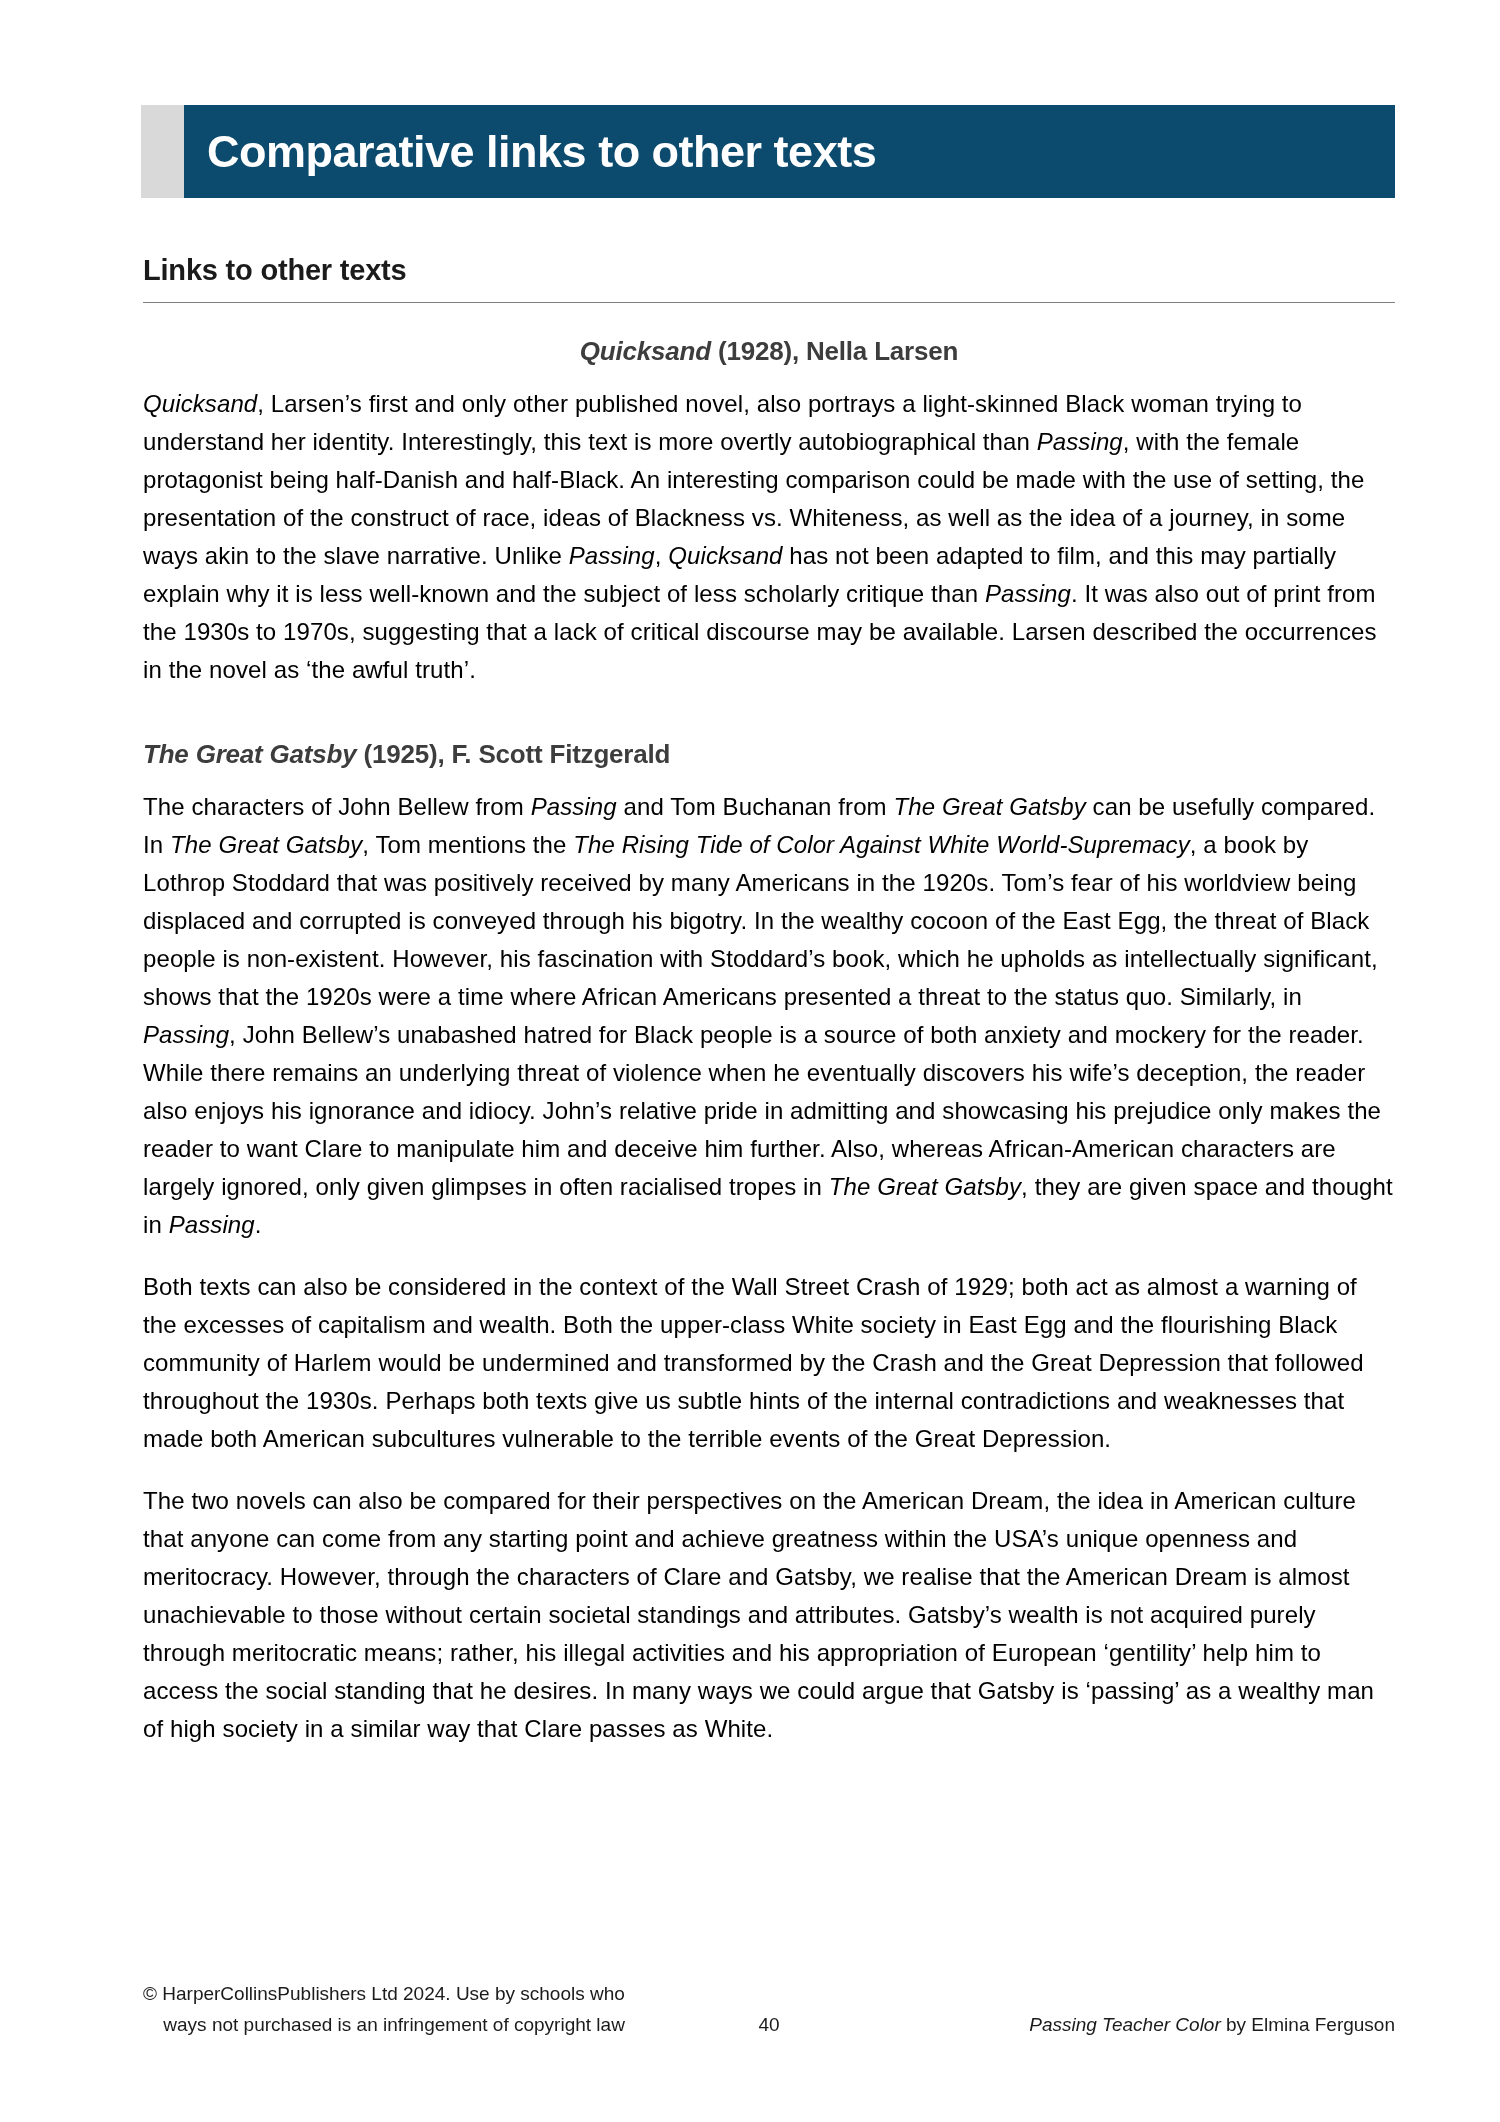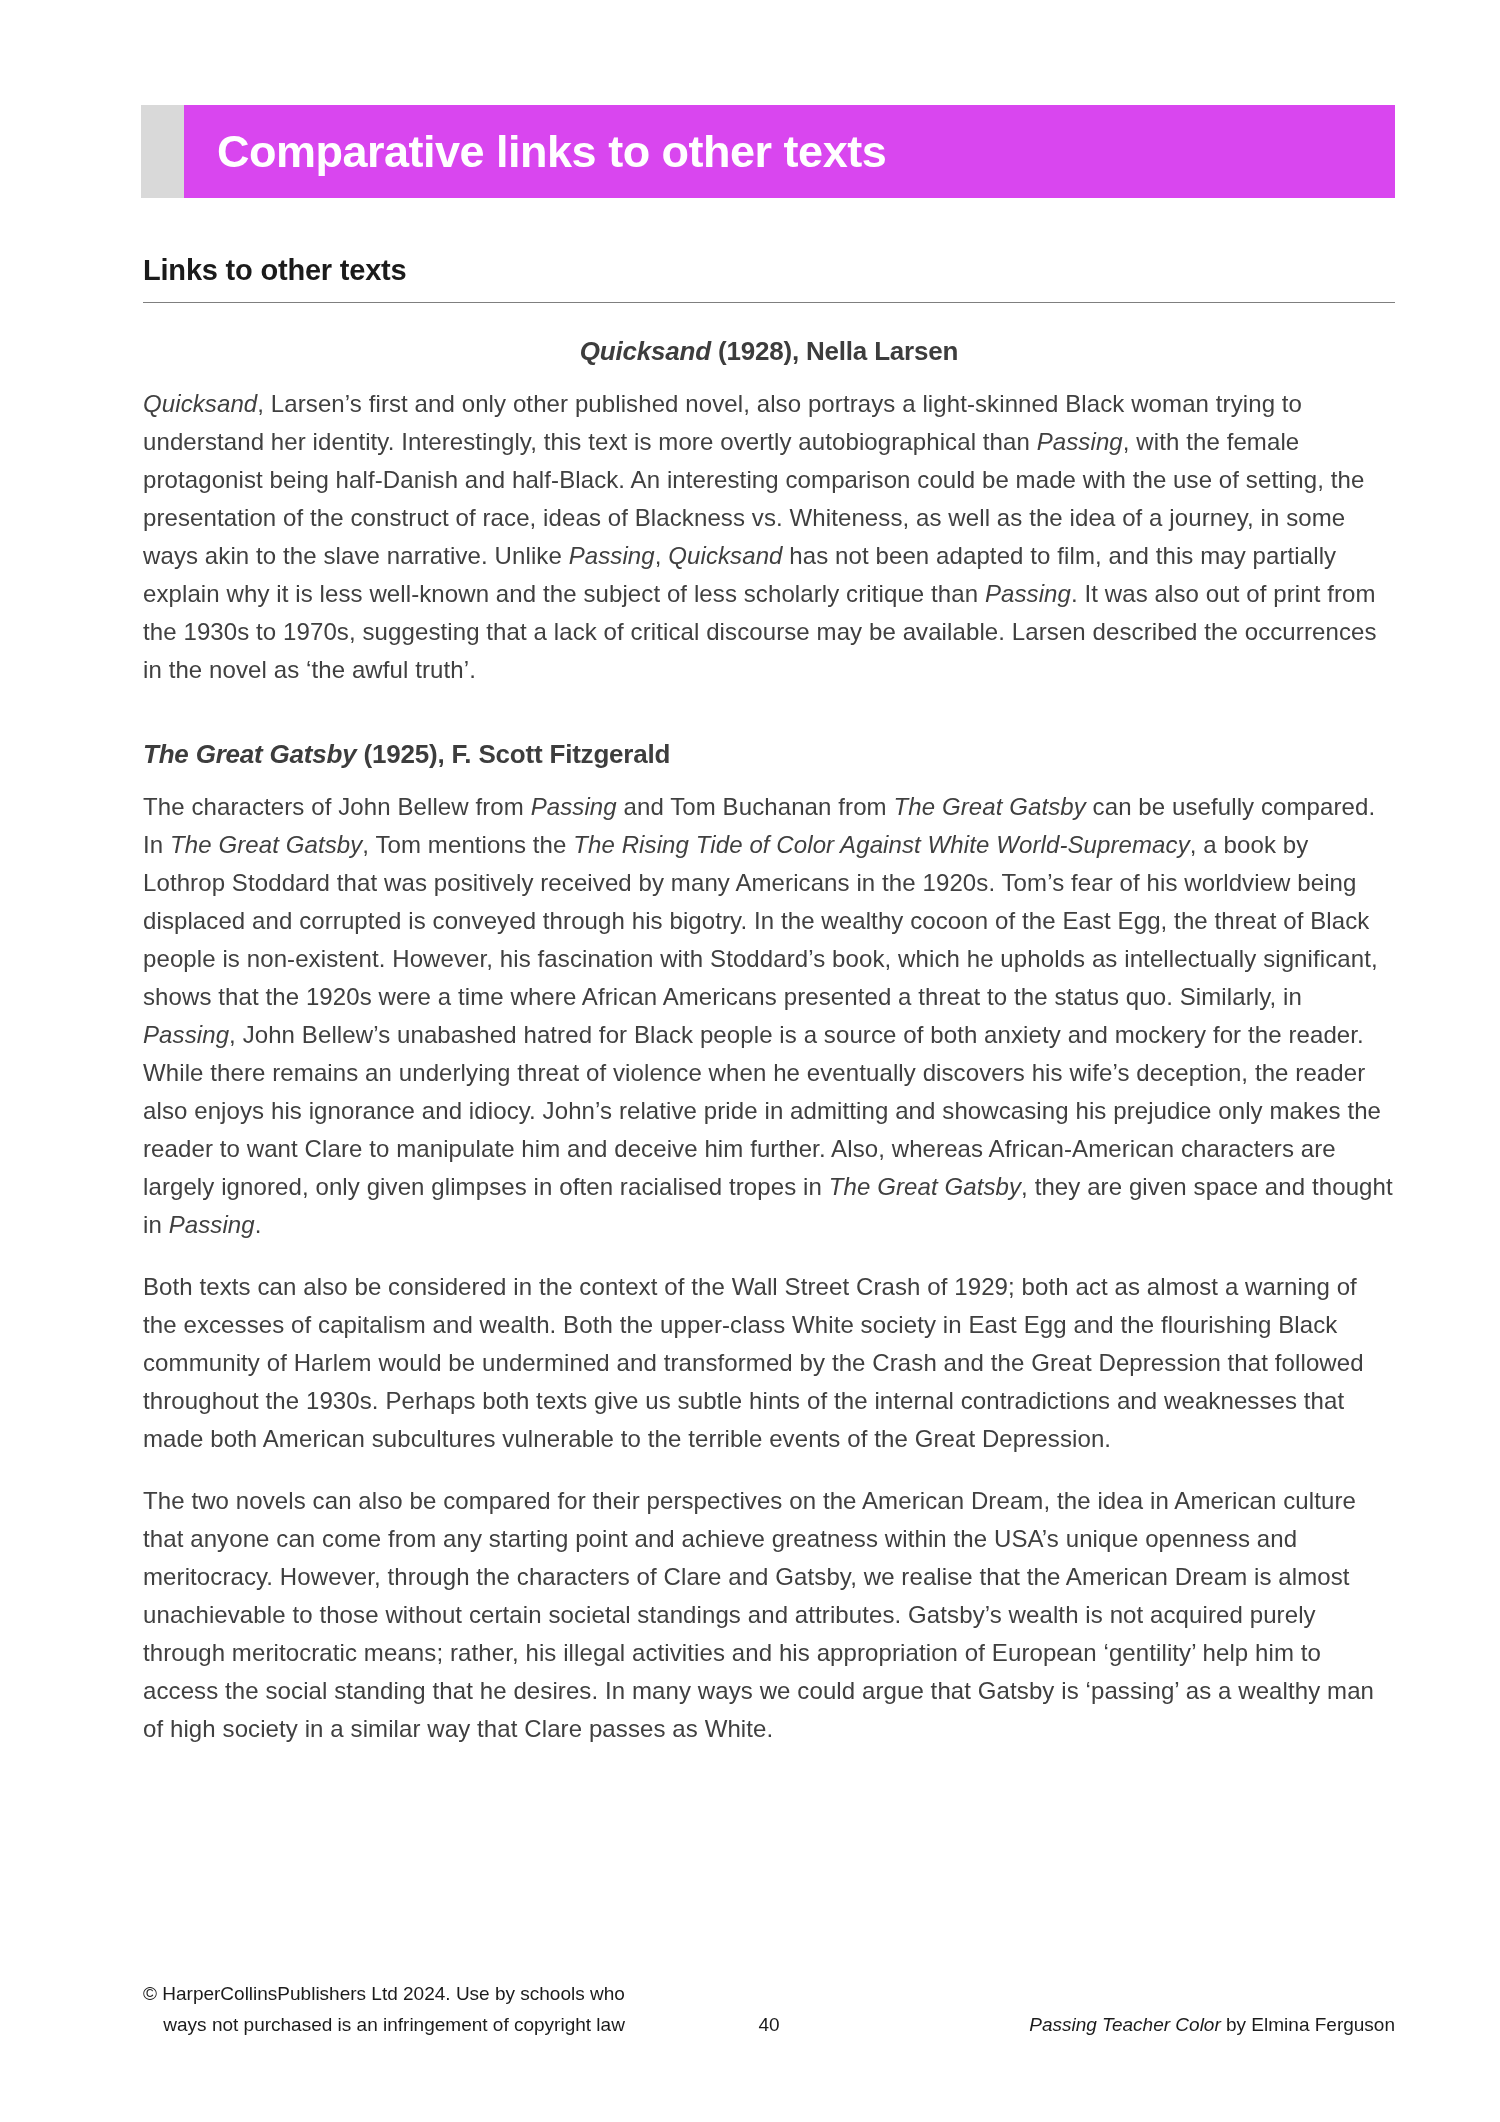--- a/index.html
+++ b/index.html
@@ -22,24 +22,24 @@
     height: 93px;
     display: flex;
   }
   .banner-accent {
     width: 43px;
     background: #d9d9d9;
     flex: 0 0 43px;
   }
   .banner-bar {
     flex: 1;
-    background: #d946ef;
+    background: #0c4a6e;
     display: flex;
     align-items: center;
-    padding-left: 33px;
+    padding-left: 23px;
   }
   .banner-title {
     color: #ffffff;
     font-size: 45px;
     font-weight: bold;
     letter-spacing: -0.5px;
     white-space: nowrap;
   }
 
   
@@ -66,21 +66,21 @@
     font-weight: bold;
     color: #3d3d3d;
     letter-spacing: -0.2px;
   }
   .content section.first h2 { margin-top: 33px; text-align: center; }
   .content p {
     margin: 18px 0 0 0;
     font-size: 24px;
     line-height: 38px;
     letter-spacing: 0.1px;
-    color: #404040;
+    color: #000000;
   }
   .content p + p { margin-top: 24px; }
   i { font-style: italic; }
 
   
   .footer {
     position: absolute;
     left: 143px; right: 105px;
     top: 1978px;
     display: grid;

